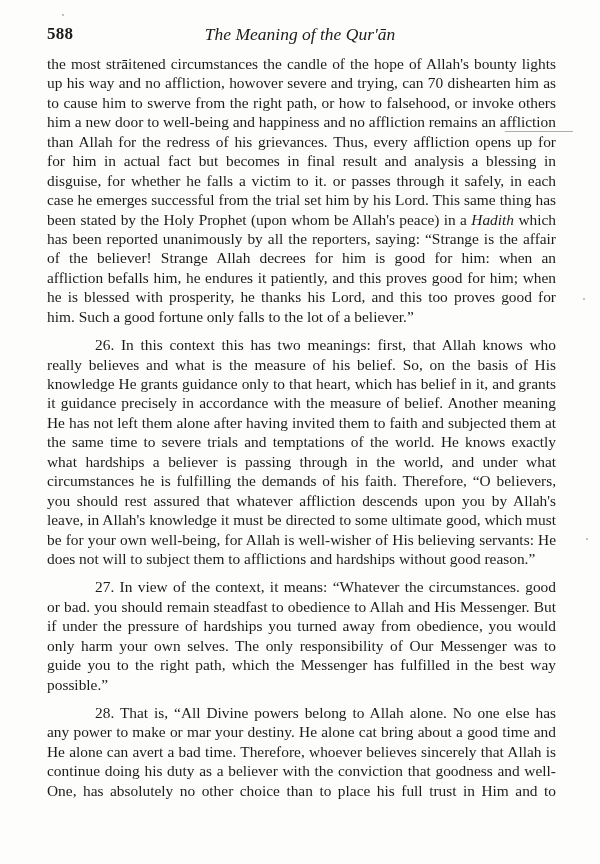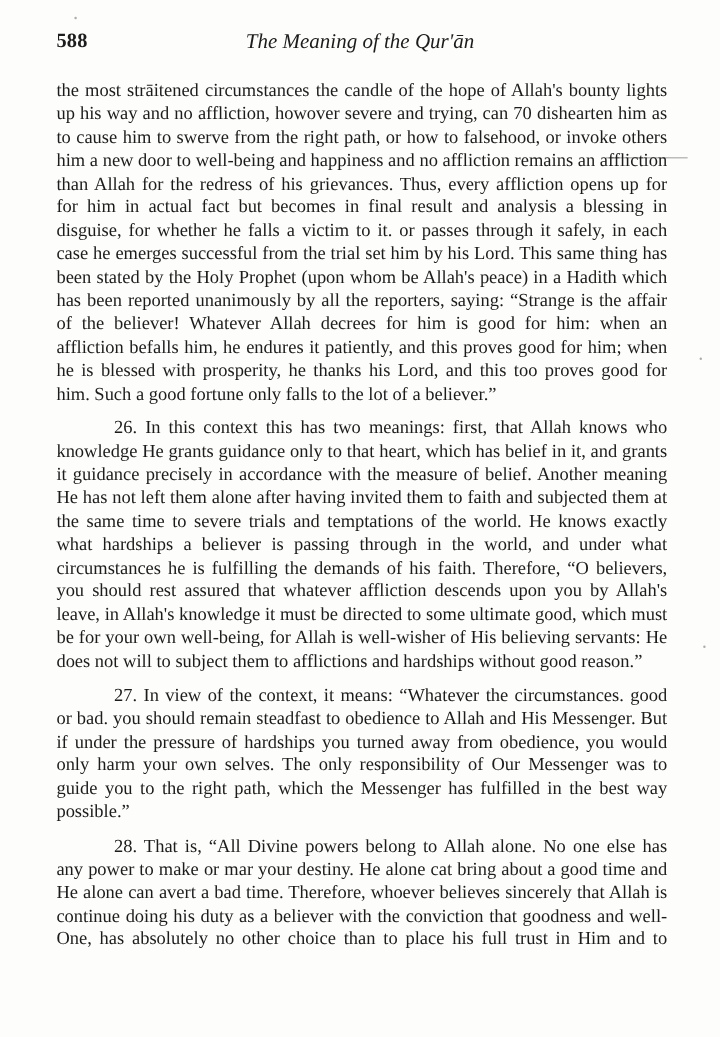--- a/index.html
+++ b/index.html
@@ -13,31 +13,31 @@
   .page { position: absolute; left: 0; top: 0; width: 600px; height: 864px; }
   .page-number {
     position: absolute; left: 47px; top: 24px;
     font-weight: bold; font-size: 17px; letter-spacing: 0.2px;
   }
   .running-title {
     position: absolute; left: 0; width: 600px; top: 24px;
     text-align: center; font-style: italic; font-size: 17.5px; font-family: Liberation Serif, serif;
   }
   .body-text {
-    position: absolute; left: 47px; top: 66px; width: 509px;
+    position: absolute; left: 47px; top: 54px; width: 509px;
   }
   .line {
     height: 19.45px; line-height: 19.45px;
     font-size: 15.4px; white-space: nowrap;
     text-align: justify; text-align-last: justify;
   }
   .line.last { text-align-last: left; }
   .line.indent { padding-left: 48px; }
   .para-gap { height: 9px; }
-  .italic { }
+  .italic { font-style: italic; }
   .stray-rule {
     position: absolute; left: 505px; top: 131px; width: 68px; height: 1px;
     background: #8a8a8a; opacity: 0.7;
   }
   .speck { position: absolute; width: 2px; height: 2px; background: #777; border-radius: 1px; opacity: .6; }
 </style>
 </head>
 <body>
 
 <div class="page">
@@ -53,28 +53,29 @@
         <div class="line">the most strāitened circumstances the candle of the hope of Allah's bounty lights</div>
         <div class="line">up his way and no affliction, howover severe and trying, can 70 dishearten him as</div>
         <div class="line">to cause him to swerve from the right path, or how to falsehood, or invoke others</div>
         <div class="line">him a new door to well-being and happiness and no affliction remains an affliction</div>
         <div class="line">than Allah for the redress of his grievances. Thus, every affliction opens up for</div>
         <div class="line">for him in actual fact but becomes in final result and analysis a blessing in</div>
         <div class="line">disguise, for whether he falls a victim to it. or passes through it safely, in each</div>
         <div class="line">case he emerges successful from the trial set him by his Lord. This same thing has</div>
         <div class="line">been stated by the Holy Prophet (upon whom be Allah's peace) in a <span class="italic">Hadith</span> which</div>
         <div class="line">has been reported unanimously by all the reporters, saying: “Strange is the affair</div>
-        <div class="line">of the believer! Whatever Allah decrees for him is good for him: when an</div>
+        <div class="line">of the believer! Strange Allah decrees for him is good for him: when an</div>
         <div class="line">affliction befalls him, he endures it patiently, and this proves good for him; when</div>
         <div class="line">he is blessed with prosperity, he thanks his Lord, and this too proves good for</div>
         <div class="line last">him. Such a good fortune only falls to the lot of a believer.”</div>
       </div>
     <div class="para-gap"></div>
     <div>
         <div class="line indent">26. In this context this has two meanings: first, that Allah knows who</div>
+        <div class="line">really believes and what is the measure of his belief. So, on the basis of His</div>
         <div class="line">knowledge He grants guidance only to that heart, which has belief in it, and grants</div>
         <div class="line">it guidance precisely in accordance with the measure of belief. Another meaning</div>
         <div class="line">He has not left them alone after having invited them to faith and subjected them at</div>
         <div class="line">the same time to severe trials and temptations of the world. He knows exactly</div>
         <div class="line">what hardships a believer is passing through in the world, and under what</div>
         <div class="line">circumstances he is fulfilling the demands of his faith. Therefore, “O believers,</div>
         <div class="line">you should rest assured that whatever affliction descends upon you by Allah's</div>
         <div class="line">leave, in Allah's knowledge it must be directed to some ultimate good, which must</div>
         <div class="line">be for your own well-being, for Allah is well-wisher of His believing servants: He</div>
         <div class="line last">does not will to subject them to afflictions and hardships without good reason.”</div>

